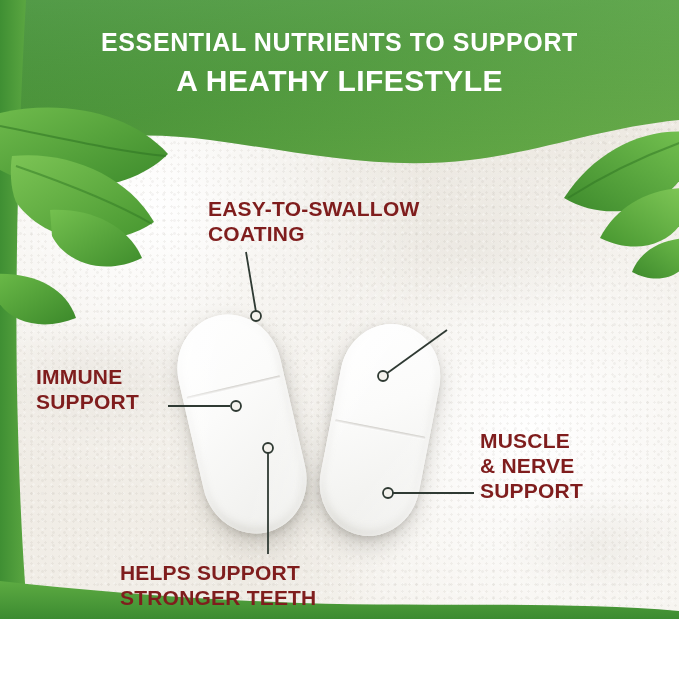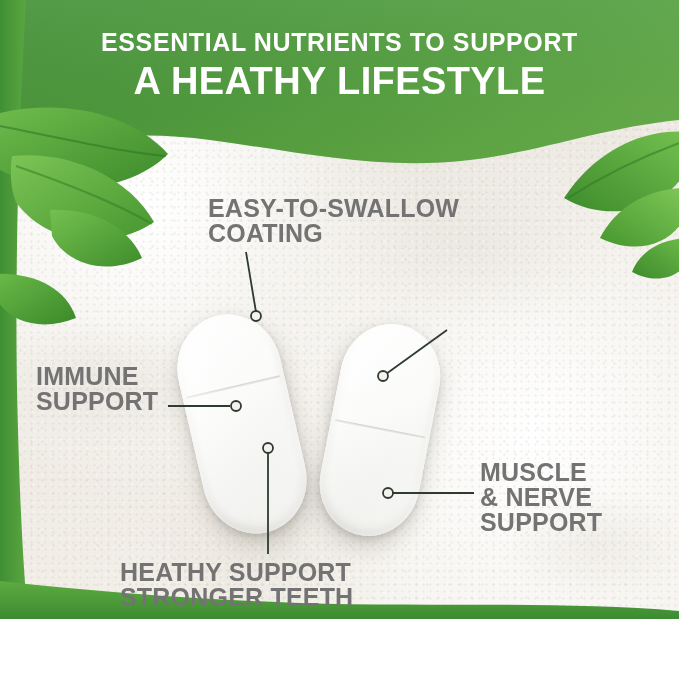--- a/index.html
+++ b/index.html
@@ -66,21 +66,21 @@
     text-align:center;color:#ffffff;
     letter-spacing:.5px;
     z-index:6;
     pointer-events:none;
   }
   .headline .l1{
     font-size:25px;font-weight:bold;line-height:32px;
     letter-spacing:.6px;
   }
   .headline .l2{
-    font-size:38px;font-weight:bold;line-height:46px;
+    font-size:30px;font-weight:bold;line-height:46px;
     letter-spacing:.4px;
   }
 
   
   .leaf{position:absolute;z-index:5;}
   .leaf svg{display:block;overflow:visible;}
 
   
   .tablet{
     position:absolute;
@@ -113,33 +113,33 @@
   #tablet-right{
     left:330px;top:323px;width:100px;height:214px;
     border-radius:50px/54px;
     transform:rotate(11deg);
   }
   #tablet-right .score{top:105px;}
 
   
   .callout{
     position:absolute;z-index:7;
-    color:#737373;
+    color:#7f1d1d;
     font-weight:bold;
-    font-size:25px;
+    font-size:21px;
     line-height:25px;
     letter-spacing:.2px;
     white-space:pre-line;
   }
   .callout.left{text-align:left;}
 
   #co-easy{left:208px;top:196px;width:280px;}
   #co-supports{left:440px;top:284px;width:220px;}
   #co-immune{left:36px;top:364px;width:175px;}
-  #co-muscle{left:480px;top:460px;width:175px;}
+  #co-muscle{left:480px;top:428px;width:175px;}
   #co-teeth{left:120px;top:560px;width:290px;}
 
   .leader{position:absolute;z-index:6;pointer-events:none;}
   .leader svg{display:block;overflow:visible;}
 </style>
 </head>
 <body>
 
 <div id="stage">
 
@@ -314,16 +314,16 @@
     </svg>
   </div>
 
   <div class="callout left" id="co-easy">EASY-TO-SWALLOW
 COATING</div>
   <div class="callout left" id="co-immune">IMMUNE
 SUPPORT</div>
   <div class="callout left" id="co-muscle">MUSCLE
 &amp; NERVE
 SUPPORT</div>
-  <div class="callout left" id="co-teeth">HEATHY SUPPORT
+  <div class="callout left" id="co-teeth">HELPS SUPPORT
 STRONGER TEETH</div>
 
 </div>
 
 </body></html>

